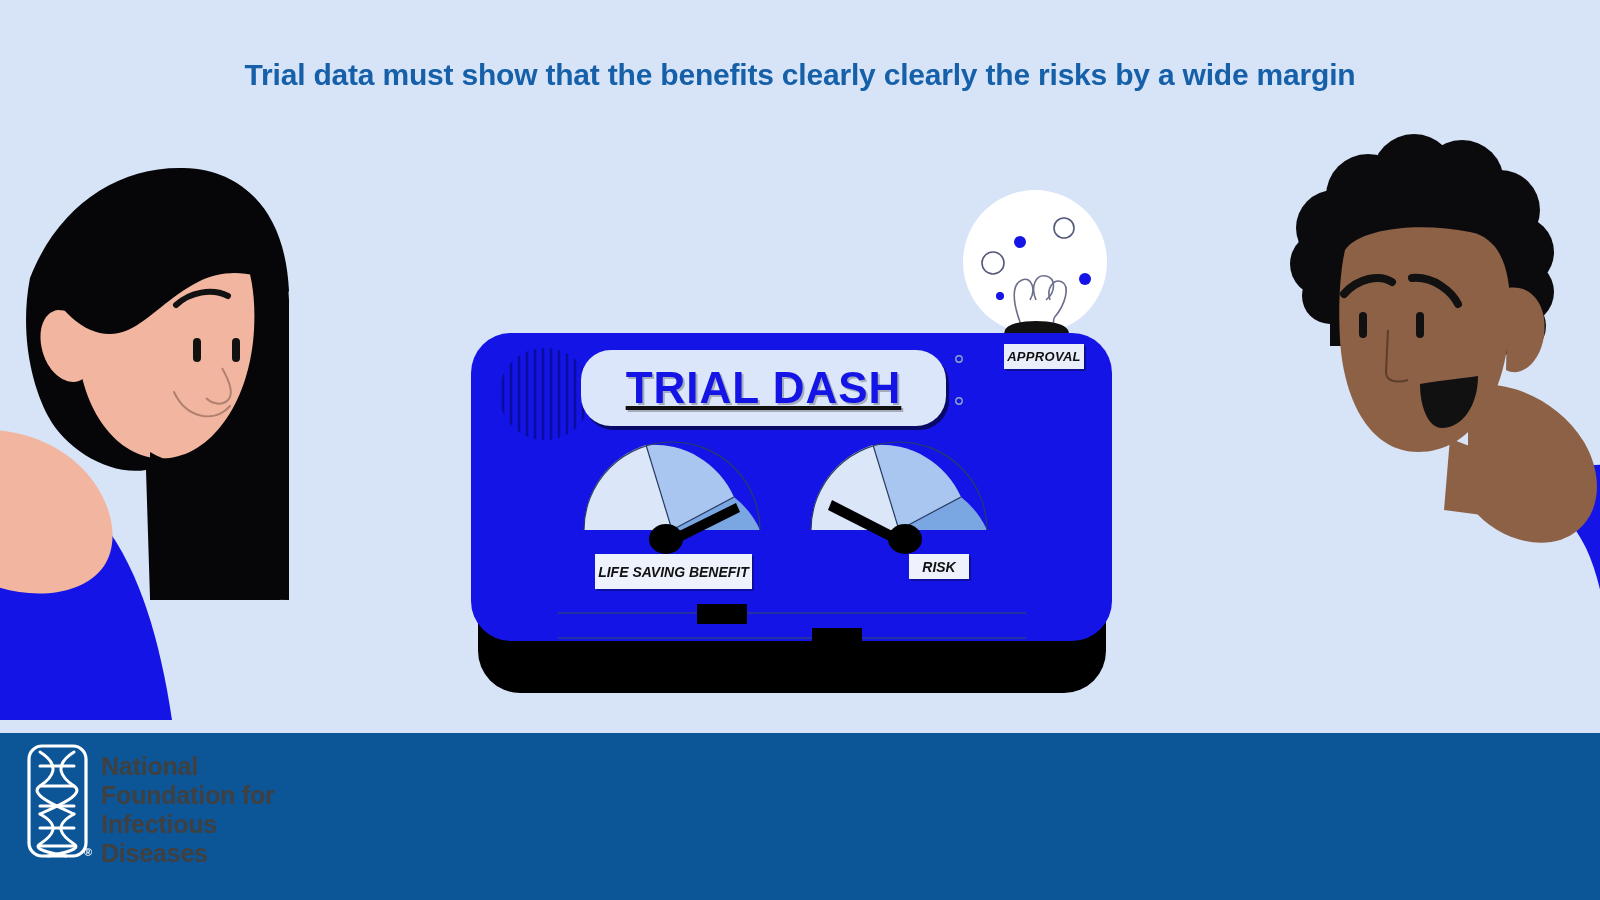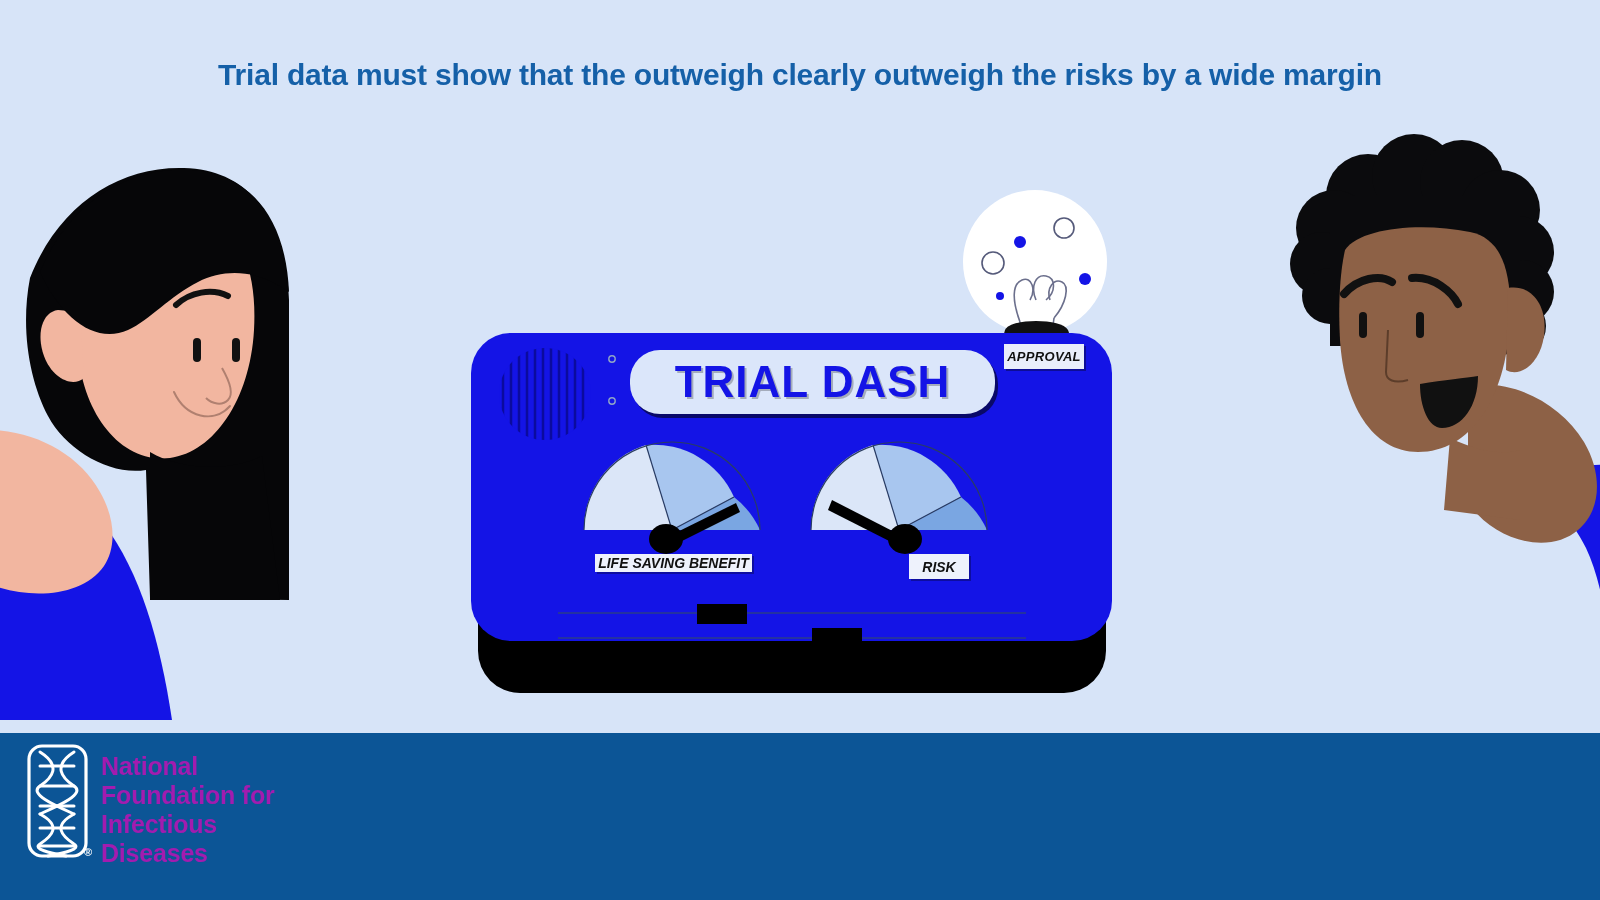--- a/index.html
+++ b/index.html
@@ -27,63 +27,64 @@
     position:absolute;
     background:#e3ecfb;
     color:#111;
     font-style:italic;
     font-weight:bold;
     display:flex;align-items:center;justify-content:center;
     z-index:26;
     white-space:nowrap;
   }
   #trial-dash-sign{
-    left:630px;top:350px;width:365px;height:64px;
+    left:581px;top:350px;width:365px;height:76px;
     border-radius:30px;
     background:#dbe6fa;
     font-style:normal;
     z-index:26;
     box-shadow:3px 4px 0 rgba(0,0,0,.55);
+    text-decoration:underline;
   }
   #trial-dash-text{
     color:#1414e6;
     font-size:44px;
     font-weight:bold;
     font-style:normal;
     letter-spacing:1px;
     font-family:"Liberation Sans", sans-serif;
     text-shadow:2px 2px 0 rgba(0,0,0,.25);
   }
   #approval-chip{
     left:1004px;top:344px;width:80px;height:25px;
     font-size:13px;letter-spacing:.3px;
     background:#e9eefb;
     box-shadow:2px 2px 0 rgba(0,0,0,.35);
   }
   #benefit-chip{
-    left:595px;top:554px;width:157px;height:18px;
+    left:595px;top:554px;width:157px;height:35px;
     font-size:14px;
     background:#eef2fc;
     box-shadow:2px 2px 0 rgba(0,0,0,.3);
   }
   #risk-chip{
     left:909px;top:554px;width:60px;height:25px;
     font-size:14px;
     background:#eef2fc;
     box-shadow:2px 2px 0 rgba(0,0,0,.3);
   }
 
   
   #footer{
     position:absolute;left:0;top:733px;width:1600px;height:167px;
     background:#0c5596;z-index:40;
   }
   #logo-text{
     position:absolute;left:101px;top:752px;
-    color:#a21caf;
+    color:#404040;
     font-size:25px;line-height:29px;font-weight:bold;
     letter-spacing:-0.2px;
     z-index:42;
     white-space:pre-line;
   }
   #footer-url{
     position:absolute;right:60px;top:778px;
     color:#ffffff;font-size:37px;font-weight:bold;
     letter-spacing:-0.5px;
     z-index:42;
@@ -272,21 +273,21 @@
         <g>
           <line x1="558" y1="638" x2="1026" y2="638" stroke="#2a3d8a" stroke-width="1.6"></line>
           <rect x="812" y="628" width="50" height="20" fill="#000"></rect>
         </g>
       </g>
 
       <path d="M 0 733 L 1600 733 L 1600 900 L 0 900 Z" fill="#d7e4f8"></path>
     </g>
   </svg>
 
-  <div class="headline">Trial data must show that the outweigh clearly outweigh the risks by a wide margin</div>
+  <div class="headline">Trial data must show that the benefits clearly clearly the risks by a wide margin</div>
 
   <div class="chip" id="trial-dash-sign">
     <span id="trial-dash-text">TRIAL DASH</span>
   </div>
   <div class="chip" id="approval-chip">APPROVAL</div>
   <div class="chip" id="benefit-chip">LIFE SAVING BENEFIT</div>
   <div class="chip" id="risk-chip">RISK</div>
 
   <div id="footer"></div>
 

